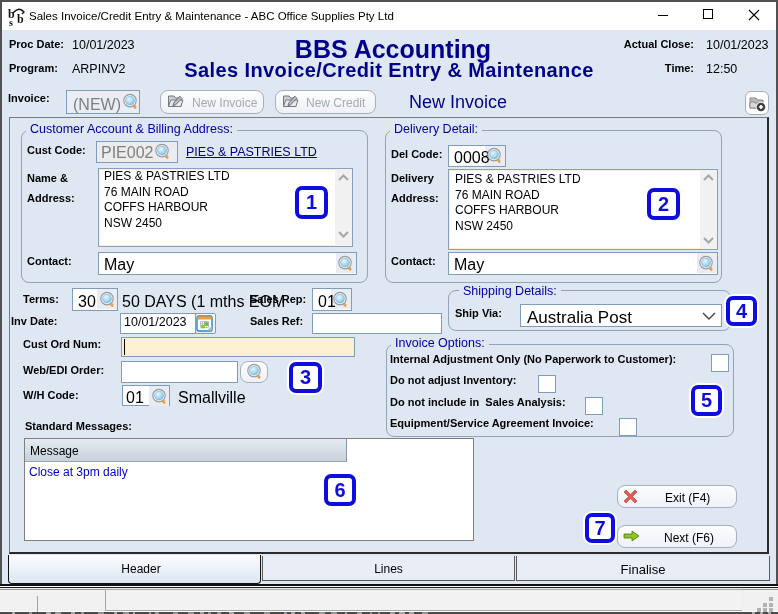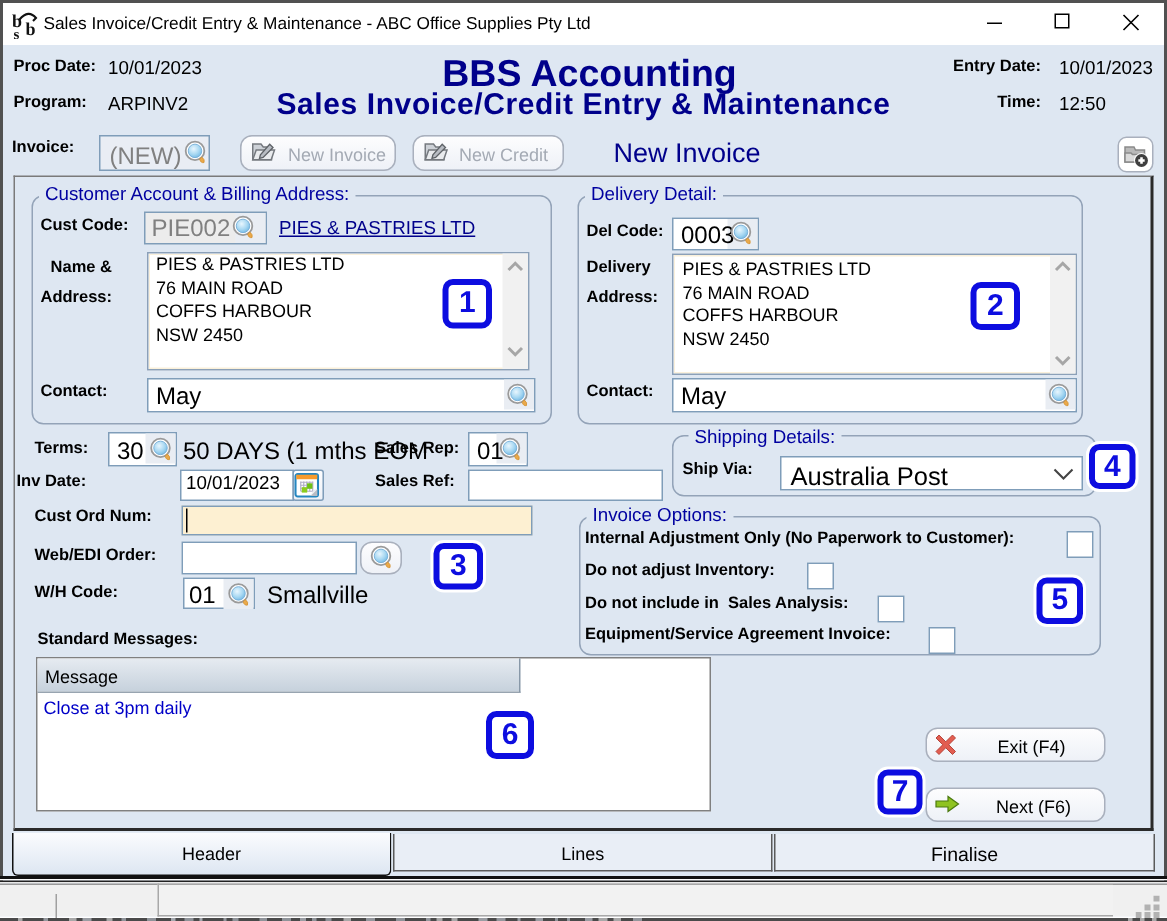--- a/index.html
+++ b/index.html
@@ -51,21 +51,21 @@
 <svg class="abs" style="left:748px;top:9px;" width="12" height="12">
     <path d="M1 1 L11 11 M11 1 L1 11" stroke="#000" stroke-width="1.1"></path>
   </svg>
 
 <div class="lbl" style="left:9px;top:38px;">Proc Date:</div>
 <div class="val" style="left:72px;top:38px;font-size:12.5px;">10/01/2023</div>
 <div class="lbl" style="left:9px;top:62px;">Program:</div>
 <div class="val" style="left:72px;top:62px;font-size:12.5px;">ARPINV2</div>
 <div class="abs navy b" style="left:4px;top:35px;width:778px;text-align:center;font-size:25px;">BBS Accounting</div>
 <div class="abs navy b" style="left:0px;top:59px;width:778px;text-align:center;font-size:20px;letter-spacing:0.4px;">Sales Invoice/Credit Entry &amp; Maintenance</div>
-<div class="lbl" style="left:617px;top:38px;width:77px;text-align:right;">Entry Date:</div>
+<div class="lbl" style="left:617px;top:38px;width:77px;text-align:right;">Actual Close:</div>
 <div class="val" style="left:706px;top:38px;font-size:12.5px;">10/01/2023</div>
 <div class="lbl" style="left:617px;top:62px;width:77px;text-align:right;">Time:</div>
 <div class="val" style="left:706px;top:62px;font-size:12.5px;">12:50</div>
 
 <div class="lbl" style="left:8px;top:92px;">Invoice:</div>
 <div class="inp" style="left:66px;top:90px;width:74px;height:24px;background:#e9edf4;"></div>
 <div class="val" style="left:73px;top:96px;color:#808080;">(NEW)</div>
 <svg class="abs" style="left:121px;top:92px;" width="20" height="20" viewBox="0 0 20 20">
     <circle cx="9" cy="8.6" r="6.2" fill="#fff" stroke="#9a9a9a" stroke-width="1.2"></circle>
     <circle cx="9" cy="8.6" r="4.5" fill="url(#lens)" stroke="#74aed8" stroke-width="0.6"></circle>
@@ -103,21 +103,21 @@
 <div class="lbl" style="left:27px;top:144px;">Cust Code:</div>
 <div class="inp" style="left:96px;top:141px;width:82px;height:22px;background:#ececec;"></div>
 <div class="mag" style="left:157px;top:142px;"></div>
 <div class="val" style="left:101px;top:144px;color:#808080;">PIE002</div>
 <svg class="abs" style="left:153px;top:142px;" width="20" height="20" viewBox="0 0 20 20">
     <circle cx="9" cy="8.6" r="6.2" fill="#fff" stroke="#9a9a9a" stroke-width="1.2"></circle>
     <circle cx="9" cy="8.6" r="4.5" fill="url(#lens)" stroke="#74aed8" stroke-width="0.6"></circle>
     <path d="M13.4 12.6 Q15.9 14.4 15 16.4 Q12.8 16.8 12.1 14.2 Z" fill="#eaa94a" stroke="#d28f2e" stroke-width="0.5"></path>
   </svg>
 <div class="abs" style="left:186px;top:145px;font-size:12.5px;color:#00008b;text-decoration:underline;">PIES &amp; PASTRIES LTD</div>
-<div class="lbl" style="left:27px;top:168px;line-height:20px;text-align:right;">Name &amp;<br>Address:</div>
+<div class="lbl" style="left:27px;top:168px;line-height:20px;">Name &amp;<br>Address:</div>
 <div class="ta" style="left:98px;top:168px;width:255px;height:79px;"></div>
 <div class="abs" style="left:104px;top:169px;font-size:12px;line-height:15.5px;">PIES &amp; PASTRIES LTD<br>76 MAIN ROAD<br>COFFS HARBOUR<br>NSW 2450</div>
 <div class="abs" style="left:335px;top:169px;width:17px;height:77px;background:#f1f1f1;"></div>
 <svg class="abs" style="left:337px;top:173px;" width="13" height="9">
     <path d="M2 7 L6.5 2.5 L11 7" fill="none" stroke="#a6a6a6" stroke-width="2"></path>
   </svg>
 <svg class="abs" style="left:337px;top:230px;" width="13" height="9">
     <path d="M2 2 L6.5 6.5 L11 2" fill="none" stroke="#a6a6a6" stroke-width="2"></path>
   </svg>
 <div class="badge" style="left:295px;top:186px;width:33px;height:33px;line-height:25px;">1</div>
@@ -130,21 +130,21 @@
     <circle cx="9" cy="8.6" r="4.5" fill="url(#lens)" stroke="#74aed8" stroke-width="0.6"></circle>
     <path d="M13.4 12.6 Q15.9 14.4 15 16.4 Q12.8 16.8 12.1 14.2 Z" fill="#eaa94a" stroke="#d28f2e" stroke-width="0.5"></path>
   </svg>
 
 <div class="grp" style="left:385px;top:130px;width:337px;height:153px;">
   <span class="cap">Delivery Detail:</span>
 </div>
 <div class="lbl" style="left:391px;top:148px;">Del Code:</div>
 <div class="inp" style="left:448px;top:145px;width:58px;height:22px;"></div>
 <div class="mag" style="left:485px;top:146px;"></div>
-<div class="val" style="left:454px;top:149px;">0003</div>
+<div class="val" style="left:454px;top:149px;">0008</div>
 <svg class="abs" style="left:485px;top:146px;" width="20" height="20" viewBox="0 0 20 20">
     <circle cx="9" cy="8.6" r="6.2" fill="#fff" stroke="#9a9a9a" stroke-width="1.2"></circle>
     <circle cx="9" cy="8.6" r="4.5" fill="url(#lens)" stroke="#74aed8" stroke-width="0.6"></circle>
     <path d="M13.4 12.6 Q15.9 14.4 15 16.4 Q12.8 16.8 12.1 14.2 Z" fill="#eaa94a" stroke="#d28f2e" stroke-width="0.5"></path>
   </svg>
 <div class="lbl" style="left:391px;top:168px;line-height:20px;">Delivery<br>Address:</div>
 <div class="ta" style="left:448px;top:169px;width:270px;height:81px;"></div>
 <div class="abs" style="left:455px;top:172px;font-size:12px;line-height:15.5px;">PIES &amp; PASTRIES LTD<br>76 MAIN ROAD<br>COFFS HARBOUR<br>NSW 2450</div>
 <div class="abs" style="left:700px;top:170px;width:17px;height:79px;background:#f1f1f1;"></div>
 <svg class="abs" style="left:702px;top:173px;" width="13" height="9">

